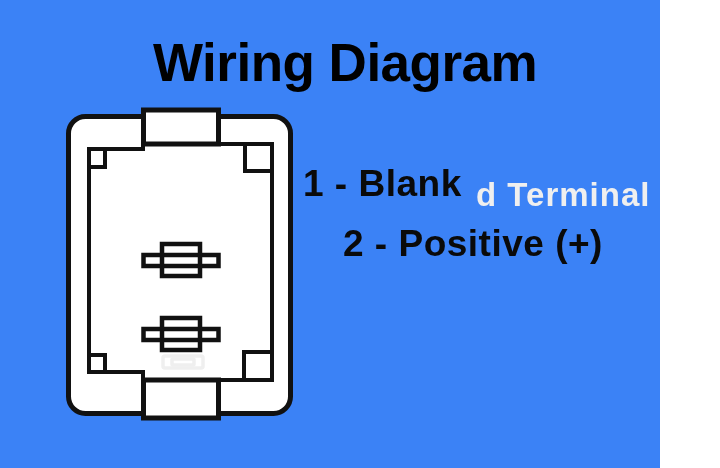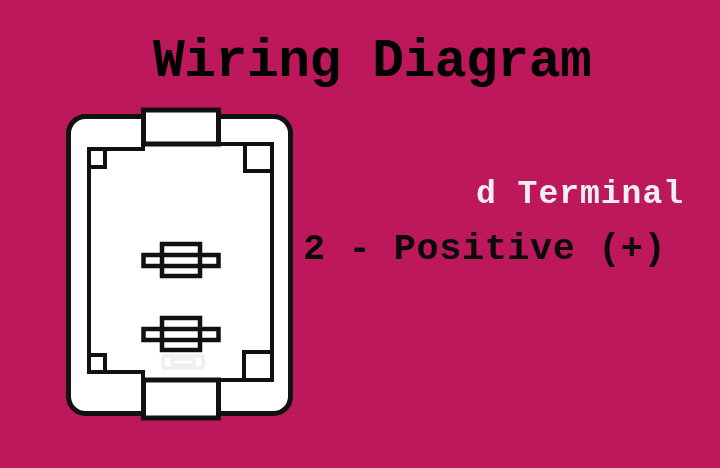--- a/index.html
+++ b/index.html
@@ -1,22 +1,22 @@
 <!DOCTYPE html>
 <html><head>
 <meta charset="utf-8">
 <style>
   html, body { margin: 0; padding: 0; background: #ffffff; }
   .stage {
     position: relative;
-    width: 720px;
+    width: 660px;
     height: 468px;
-    background: #be185d;
+    background: #3b82f6;
     overflow: hidden;
-    font-family: Liberation Mono, monospace;
+    font-family: Liberation Sans, sans-serif;
   }
   .title {
     position: absolute;
     left: 153px;
     top: 36px;
     font-size: 53px;
     line-height: 1;
     font-weight: bold;
     letter-spacing: -0.5px;
     color: #000000;
@@ -31,21 +31,21 @@
     position: absolute;
     left: 303px;
     font-size: 37px;
     line-height: 1;
     font-weight: bold;
     letter-spacing: 0.5px;
     color: #0a0a0a;
     white-space: nowrap;
   }
   .pin-label.l1 { top: 165px; }
-  .pin-label.l2 { top: 231px; }
+  .pin-label.l2 { top: 225px; margin-left: 40px; }
   .pin-label.l3 { top: 314px; }
   .ghost-text {
     position: absolute;
     left: 476px;
     top: 178px;
     font-size: 33px;
     line-height: 1;
     font-weight: bold;
     letter-spacing: 1px;
     color: #efefef;
@@ -86,15 +86,16 @@
         <rect x="162" y="318" width="38" height="32"></rect>
       </g>
 
       <rect x="143.5" y="110" width="75" height="34" stroke-width="5" fill="#ffffff"></rect>
       <rect x="143.5" y="380" width="75" height="38" stroke-width="5" fill="#ffffff"></rect>
     </g>
   </svg>
 
   <div class="ghost-text">d Terminal</div>
 
+  <div class="pin-label l1">1 - Blank</div>
   <div class="pin-label l2">2 - Positive (+)</div>
 
 </div>
 
 </body></html>

